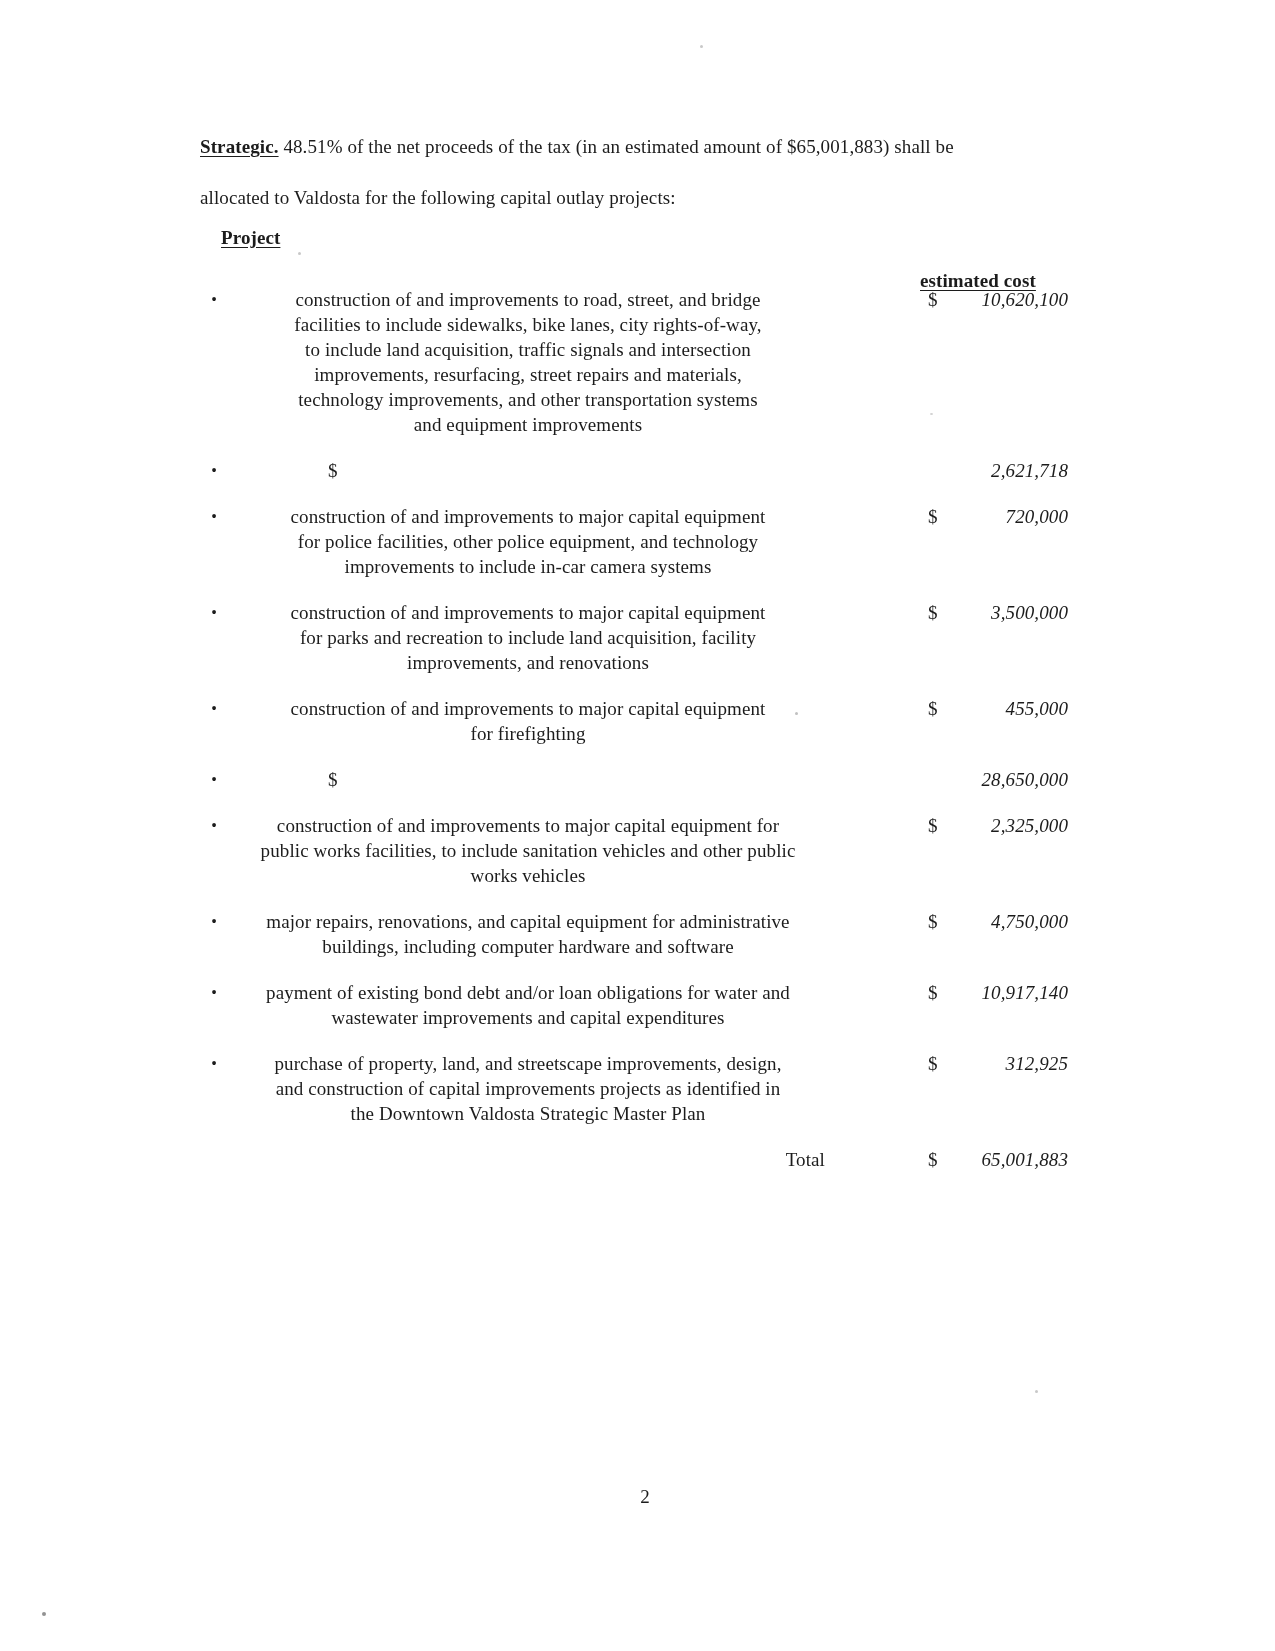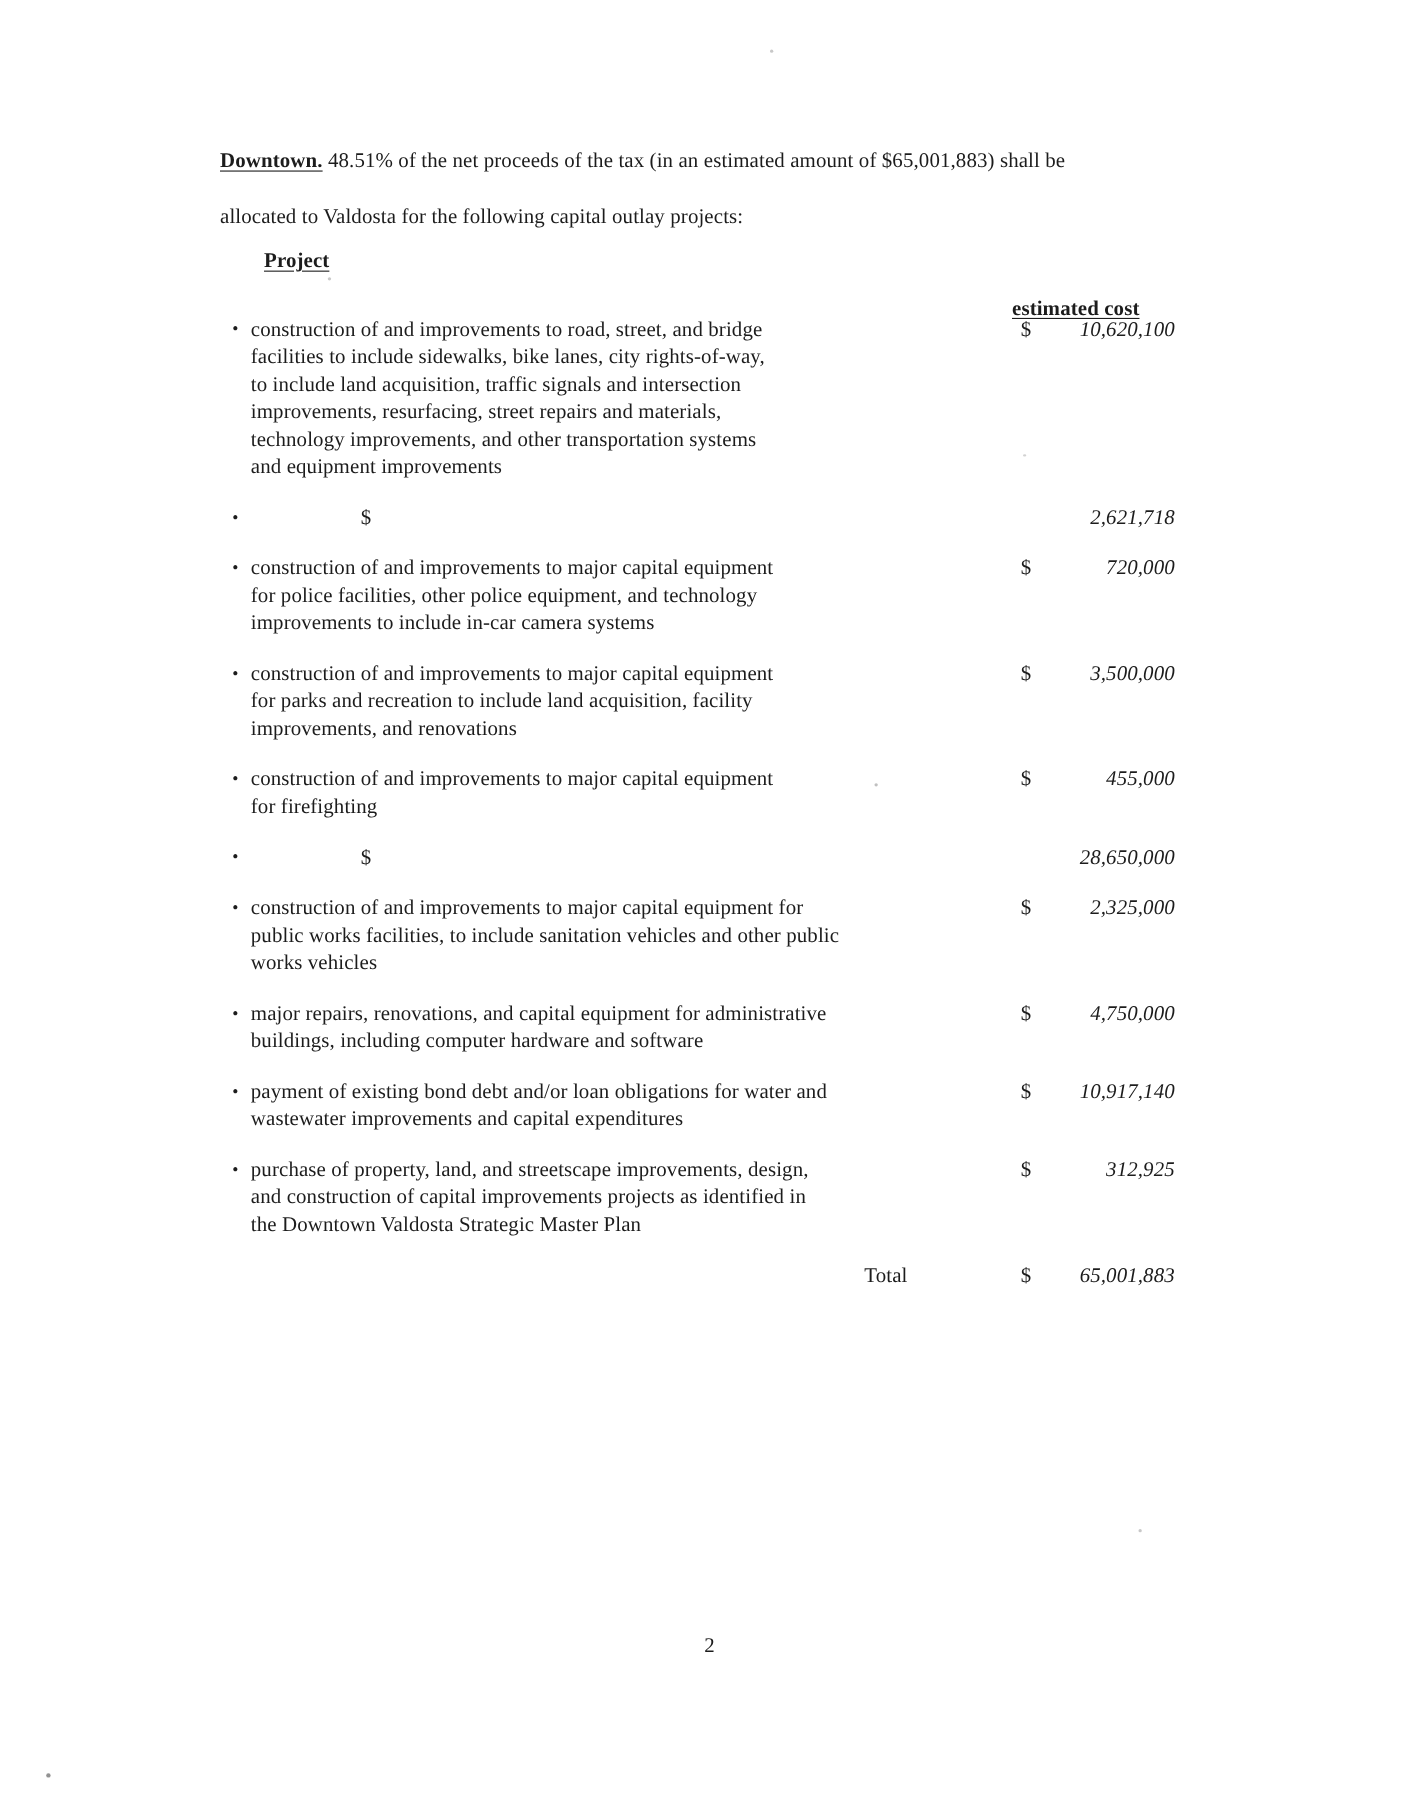--- a/index.html
+++ b/index.html
@@ -26,21 +26,21 @@
     font-weight: bold;
     text-decoration: underline;
     text-underline-offset: 3px;
   }
   .col-header {
     position: absolute;
     font-weight: bold;
     text-decoration: underline;
     text-underline-offset: 3px;
   }
-  .col-header.project { left: 240px; top: 227px; }
+  .col-header.project { left: 221px; top: 227px; }
   .col-header.cost    { left: 920px; top: 225px; margin-top: 45px; }
   .body-block {
     position: absolute;
     left: 200px;
     top: 287px;
     width: 868px;
   }
   .row {
     display: flex;
     align-items: flex-start;
@@ -50,20 +50,21 @@
   .row .bullet {
     flex: 0 0 28px;
     width: 28px;
     text-align: center;
     font-size: 16px;
     line-height: 25px;
   }
   .row .desc {
     flex: 0 0 600px;
     width: 600px;
+    text-align: center;
   }
   .row .cost {
     flex: 1 1 auto;
     display: flex;
     align-items: flex-start;
   }
   .row .dollar { margin-left: 100px; }
   .row .amount { margin-left: auto; text-align: right; font-style: italic; }
   .total-row { margin-bottom: 16px; }
   .total-row .desc { text-align: right; padding-right: 3px; }
@@ -85,21 +86,21 @@
   .s3 { left: 795px; top: 712px; width: 3px; height: 3px; opacity: .35; }
   .s4 { left: 930px; top: 413px; width: 3px; height: 2px; opacity: .25; }
   .s5 { left: 1035px; top: 1390px; width: 3px; height: 3px; opacity: .3; }
   .s6 { left: 700px; top: 45px; width: 3px; height: 3px; opacity: .3; }
 </style>
 </head>
 <body>
 
 <div class="page">
 
-  <p class="intro"><span class="lead">Downtown.</span><span> 48.51% of the net proceeds of the tax (in an estimated amount of $65,001,883) shall be</span><br><span>allocated to Valdosta for the following capital outlay projects:</span></p>
+  <p class="intro"><span class="lead">Strategic.</span><span> 48.51% of the net proceeds of the tax (in an estimated amount of $65,001,883) shall be</span><br><span>allocated to Valdosta for the following capital outlay projects:</span></p>
 
   <div class="col-header project">Project</div>
   <div class="col-header cost">estimated cost</div>
 
   <div class="body-block">
     <div id="rows">
   <div class="row">
     <span class="bullet">•</span>
     <span class="desc">construction of and improvements to road, street, and bridge<br>facilities to include sidewalks, bike lanes, city rights-of-way,<br>to include land acquisition, traffic signals and intersection<br>improvements, resurfacing, street repairs and materials,<br>technology improvements, and other transportation systems<br>and equipment improvements</span>
     <span class="cost">

